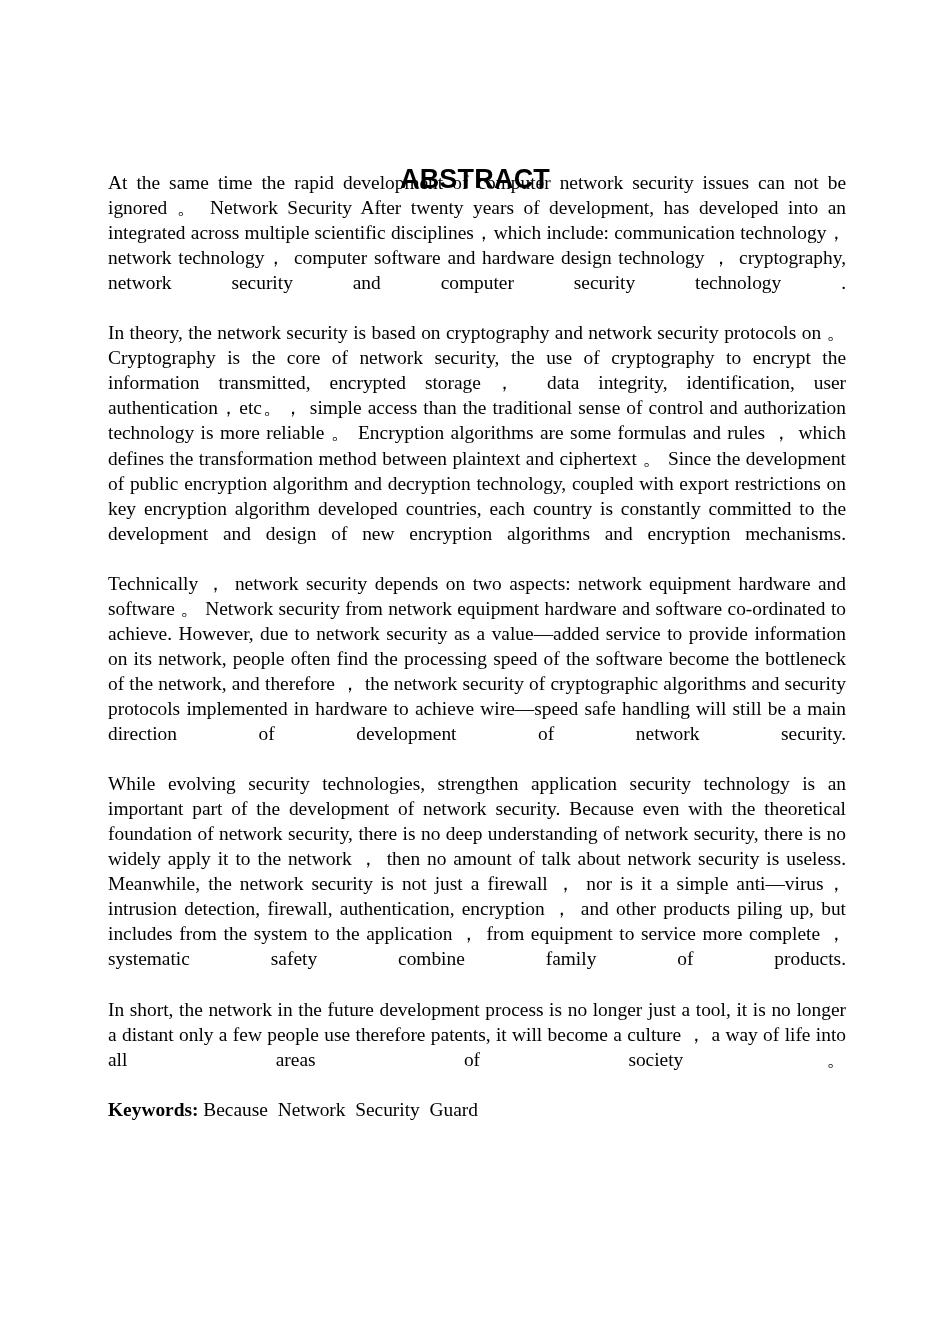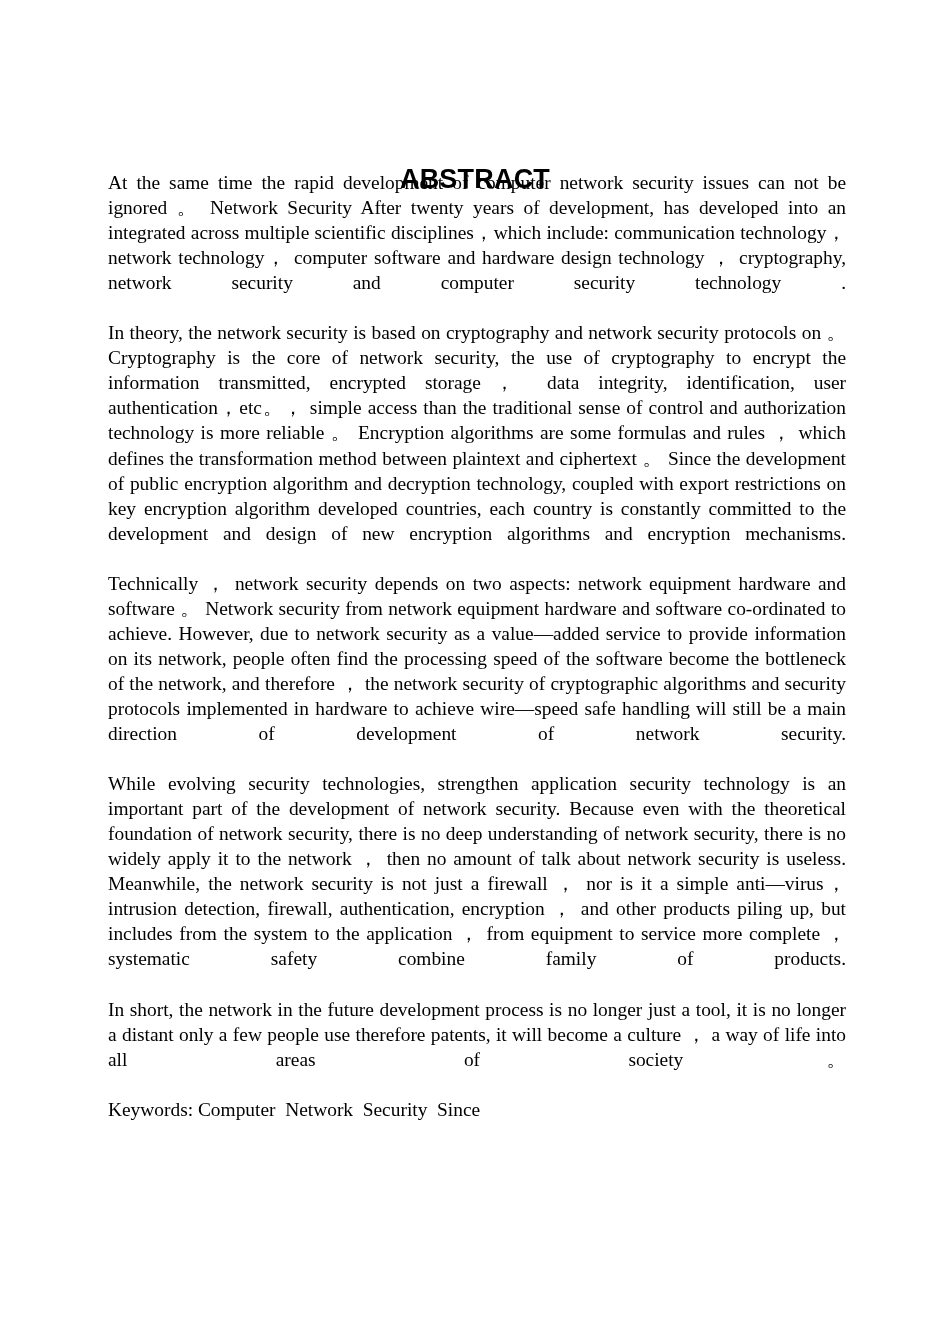--- a/index.html
+++ b/index.html
@@ -59,21 +59,21 @@
 
   .keywords-line {
     margin: 0;
     padding: 0;
     font-size: 19.4px;
     line-height: 25.05px;
     text-align: left;
     white-space: pre;
   }
   .kw-label {
-    font-weight: normal;
+    font-weight: bold;
   }
 </style>
 </head>
 <body>
 
 <div class="page">
 
   <div class="doc-title">ABSTRACT</div>
 
   <div class="abstract-body">
@@ -81,17 +81,17 @@
     <p class="para">At the same time the rapid development of computer network security issues can not be ignored 。 Network Security After twenty years of development, has developed into an integrated across multiple scientific disciplines，which include: communication technology，network technology， computer software and hardware design technology ， cryptography, network security and computer security technology .</p>
 
     <p class="para">In theory, the network security is based on cryptography and network security protocols on 。Cryptography is the core of network security, the use of cryptography to encrypt the information transmitted, encrypted storage， data integrity, identification, user authentication，etc。， simple access than the traditional sense of control and authorization technology is more reliable 。 Encryption algorithms are some formulas and rules ， which defines the transformation method between plaintext and ciphertext 。 Since the development of public encryption algorithm and decryption technology, coupled with export restrictions on key encryption algorithm developed countries, each country is constantly committed to the development and design of new encryption algorithms and encryption mechanisms.</p>
 
     <p class="para">Technically ， network security depends on two aspects: network equipment hardware and software 。 Network security from network equipment hardware and software co-ordinated to achieve. However, due to network security as a value—added service to provide information on its network, people often find the processing speed of the software become the bottleneck of the network, and therefore ， the network security of cryptographic algorithms and security protocols implemented in hardware to achieve wire—speed safe handling will still be a main direction of development of network security.</p>
 
     <p class="para">While evolving security technologies, strengthen application security technology is an important part of the development of network security. Because even with the theoretical foundation of network security, there is no deep understanding of network security, there is no widely apply it to the network ， then no amount of talk about network security is useless. Meanwhile, the network security is not just a firewall ， nor is it a simple anti—virus，intrusion detection, firewall, authentication, encryption ， and other products piling up, but includes from the system to the application ， from equipment to service more complete ，systematic safety combine family of products.</p>
 
     <p class="para">In short, the network in the future development process is no longer just a tool, it is no longer a distant only a few people use therefore patents, it will become a culture ， a way of life into all areas of society。</p>
 
-    <p class="keywords-line"><span class="kw-label">Keywords:</span><span class="kw-value"> Computer  Network  Security  Since</span></p>
+    <p class="keywords-line"><span class="kw-label">Keywords:</span><span class="kw-value"> Because  Network  Security  Guard</span></p>
 
   </div>
 
 </div>
 
 </body></html>

